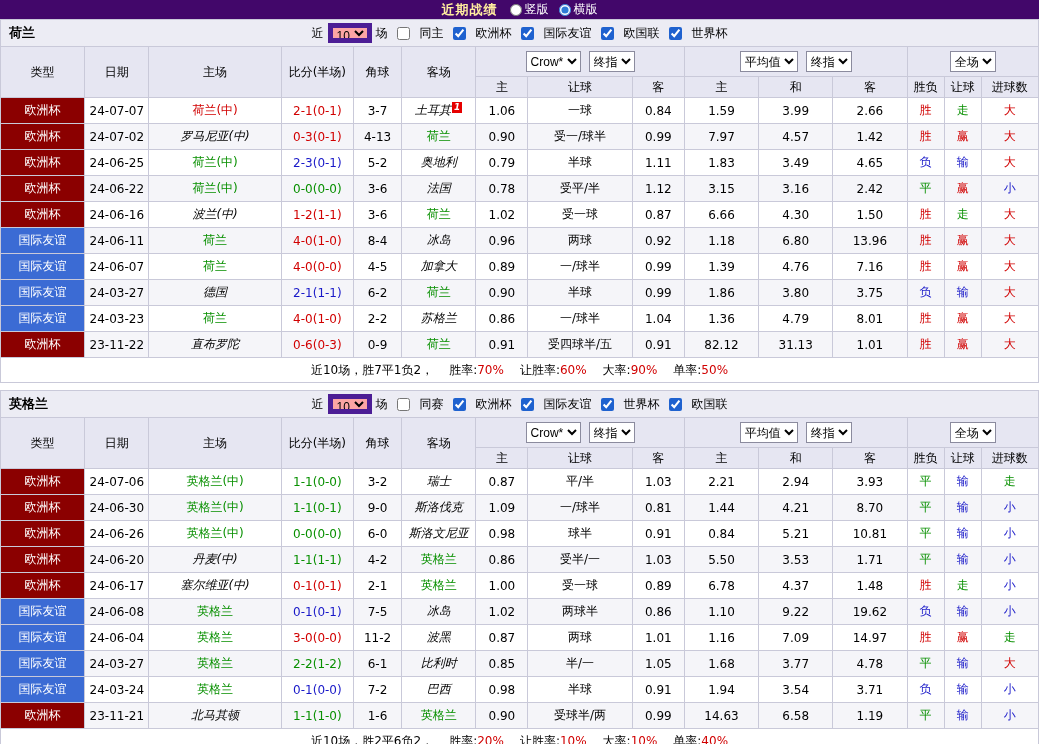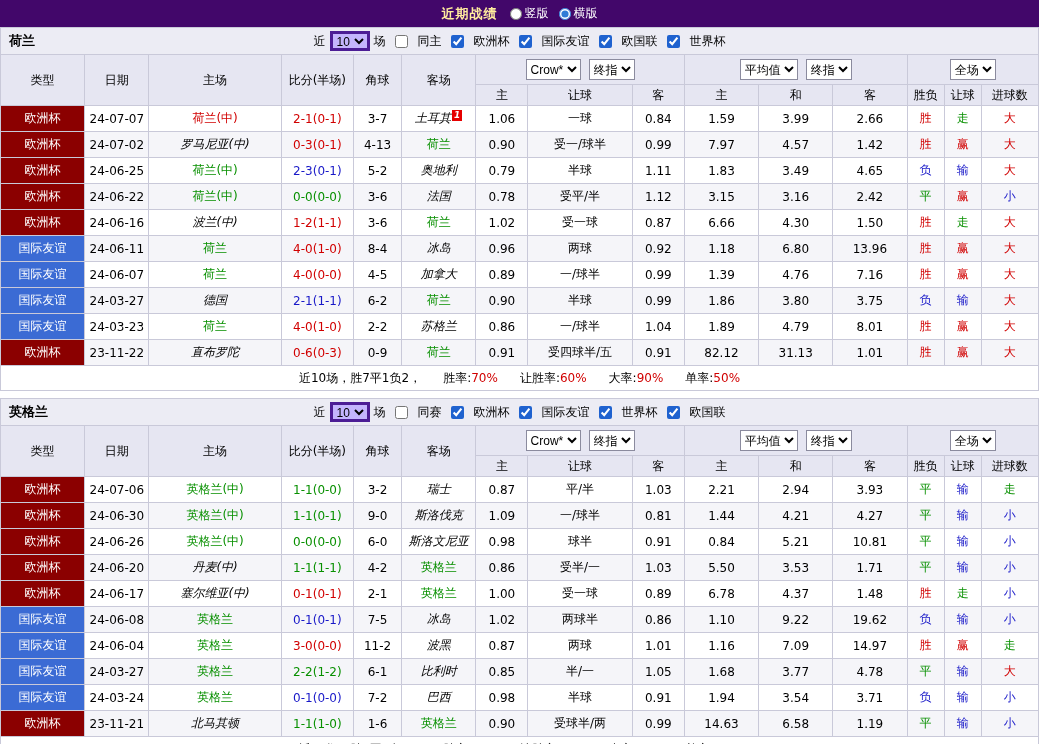--- a/index.html
+++ b/index.html
@@ -8,21 +8,21 @@
     width: 1039px;
     font-family: "DejaVu Sans", "Liberation Sans", sans-serif;
     font-size: 12px;
     color: #000;
     background: #ffffff;
   }
   .page { width: 1039px; }
 
   
   .topbar {
-    height: 27px;
+    height: 19px;
     background: #42076a;
     display: flex;
     align-items: center;
     justify-content: center;
     gap: 12px;
   }
   .topbar-title { color:#ffec9e; font-weight:bold; font-size:13px; letter-spacing:1px; }
   .radio-group { display:flex; align-items:center; gap:10px; }
   .radio-group label { color:#fff; display:inline-flex; align-items:center; gap:3px; cursor:pointer; }
   .radio-group input { width:12px; height:12px; margin:0; accent-color:#2e7bd6; }
@@ -38,21 +38,21 @@
     display: flex;
     align-items: center;
     padding: 0 8px;
     position: relative;
   }
   .team-name { font-weight:bold; font-size:13px; }
   .filters {
     position:absolute; left:50%; transform:translateX(-50%);
     display:flex; align-items:center; gap:4px; white-space:nowrap;
   }
-  .filters select { height:20px; font-size:12px; border:3px solid #4c1d95; background:#c4b5fd; }
+  .filters select { height:20px; font-size:12px; border:5px solid #4c1d95; background:#fca5a5; }
   .filters label.cb { display:inline-flex; align-items:center; gap:10px; margin-left:5px; cursor:pointer; }
   .filters input[type=checkbox] { width:13px; height:13px; margin:0; accent-color:#1f62cf; }
 
   
   table { width:100%; border-collapse:collapse; table-layout:fixed;border-radius:27px; }
   th, td {
     border:1px solid #c9c9d9;
     text-align:center;
     white-space:nowrap;
     overflow:hidden;
@@ -77,21 +77,21 @@
     display:inline-block;
     background:#e60000;
     color:#fff;
     font-size:9px;
     line-height:11px;
     padding:0 2px;
     margin-left:1px;
     font-weight:bold;
     vertical-align:4px;
   }
-  .stat-label { margin-left:22px; }
+  .stat-label { margin-left:16px; }
   .stat-value { color:#d10000; }
 </style>
 </head>
 <body>
 
 <div class="page">
   <div class="topbar">
     <span class="topbar-title">近期战绩</span>
     <span class="radio-group">
         <label>
@@ -316,21 +316,21 @@
             <tr>
               <td class="type-friendly">国际友谊</td>
               <td>24-03-23</td>
               <td class="c-green">荷兰</td>
               <td class="c-red">4-0(1-0)</td>
               <td>2-2</td>
               <td class="c-black">苏格兰</td>
               <td>0.86</td>
               <td>一/球半</td>
               <td>1.04</td>
-              <td>1.89</td>
+              <td>1.36</td>
               <td>4.79</td>
               <td>8.01</td>
               <td class="c-red">胜</td>
               <td class="c-red">赢</td>
               <td class="c-red">大</td>
             </tr>
             <tr>
               <td class="type-euro">欧洲杯</td>
               <td>23-11-22</td>
               <td class="c-black">直布罗陀</td>
@@ -449,21 +449,21 @@
               <td>24-06-30</td>
               <td class="c-green">英格兰(中)</td>
               <td class="c-green">1-1(0-1)</td>
               <td>9-0</td>
               <td class="c-black">斯洛伐克</td>
               <td>1.09</td>
               <td>一/球半</td>
               <td>0.81</td>
               <td>1.44</td>
               <td>4.21</td>
-              <td>4.27</td>
+              <td>8.70</td>
               <td class="c-green">平</td>
               <td class="c-blue">输</td>
               <td class="c-blue">小</td>
             </tr>
             <tr>
               <td class="type-euro">欧洲杯</td>
               <td>24-06-26</td>
               <td class="c-green">英格兰(中)</td>
               <td class="c-green">0-0(0-0)</td>
               <td>6-0</td>

